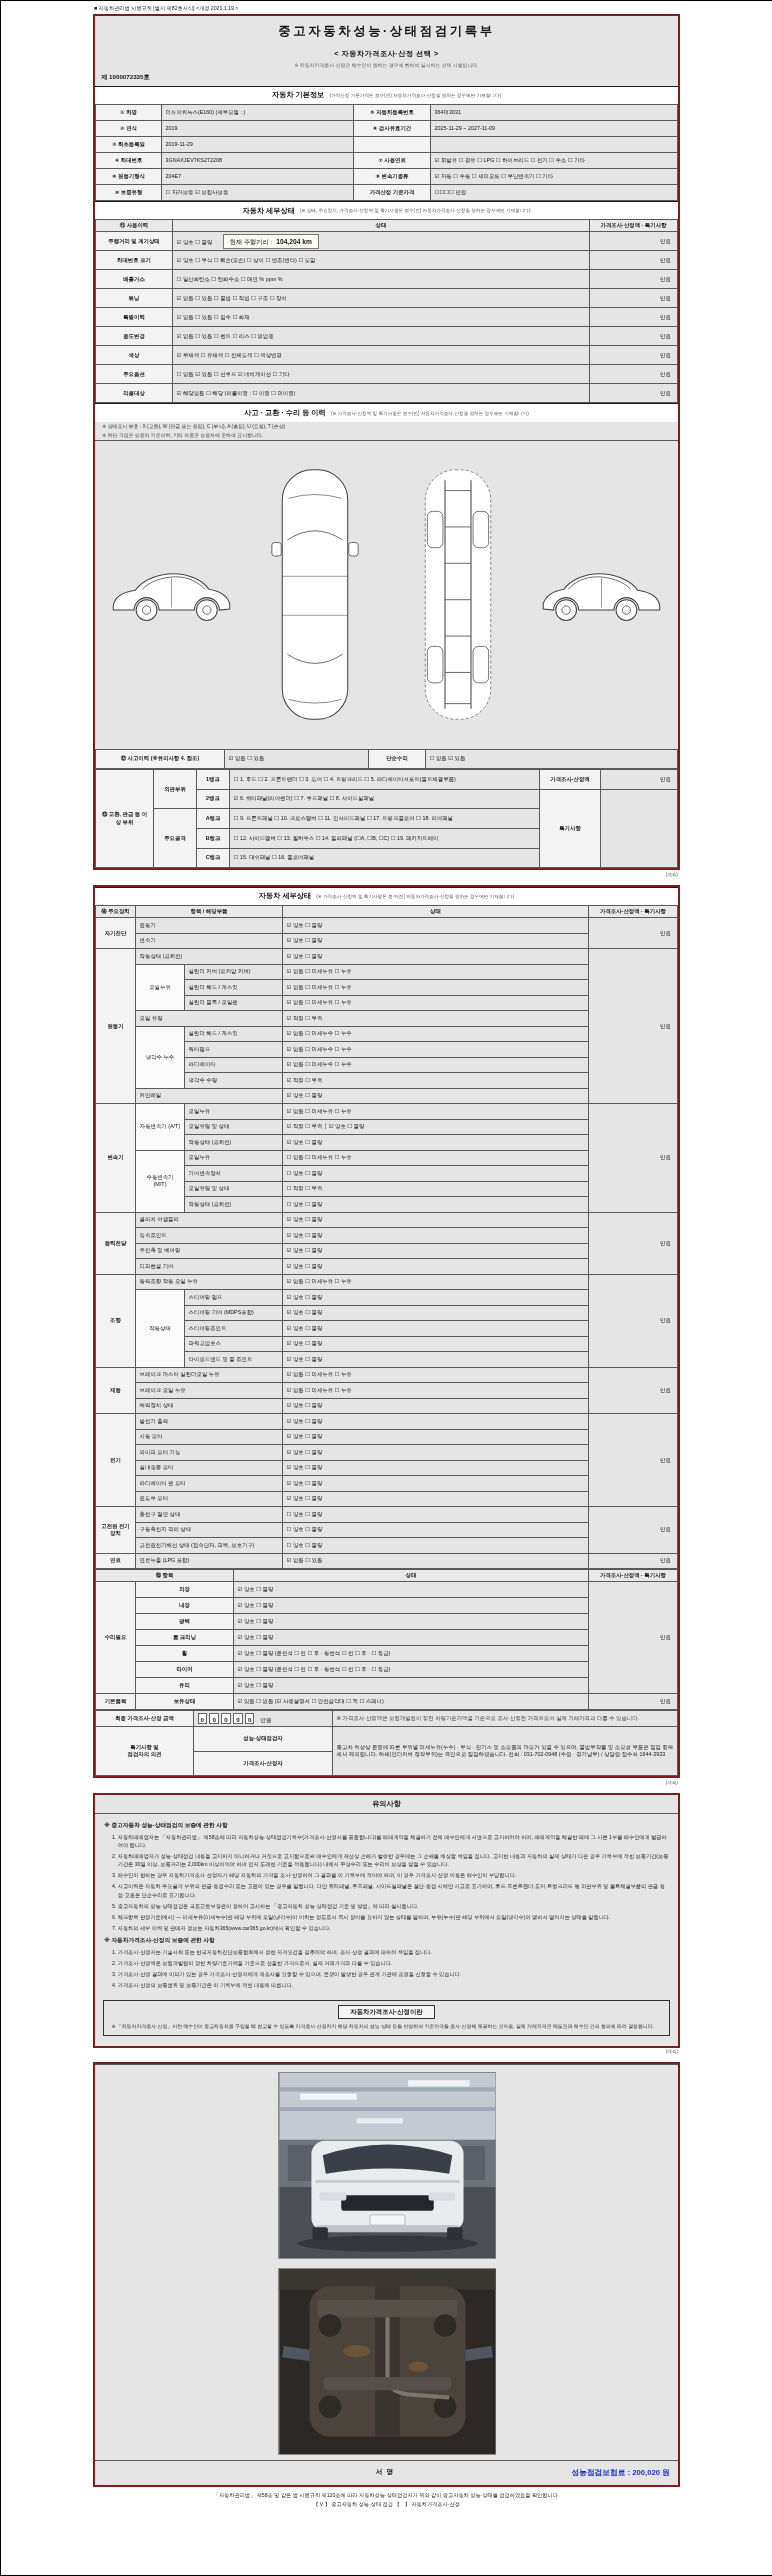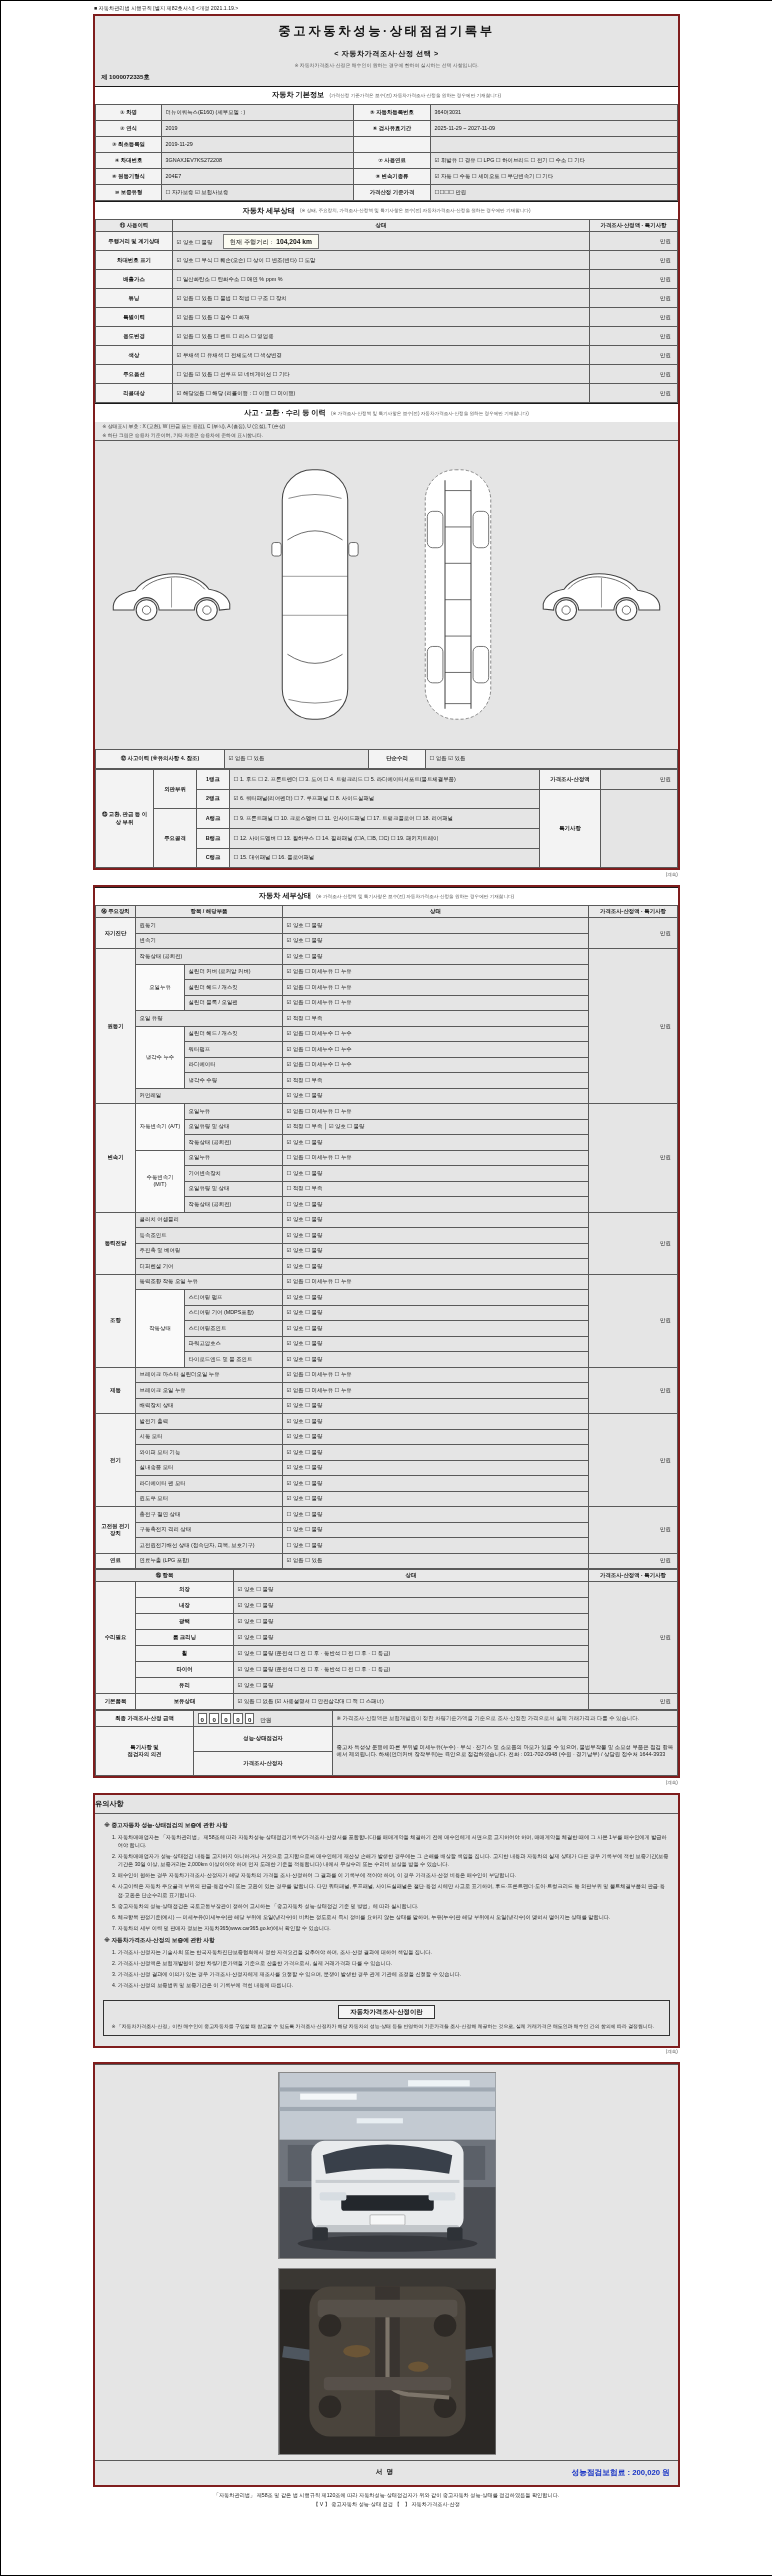--- a/index.html
+++ b/index.html
@@ -48,21 +48,21 @@
   .diagrams{display:flex;justify-content:space-around;align-items:center;padding:5.2px 4.1px;border-top:0.5px solid #5a5a5a;height:309px}
   .panel{display:flex;align-items:center;justify-content:center;height:299px}
 
   .digits .digit{display:inline-block;width:9.3px;height:11.3px;border:0.5px solid #666;margin-right:2.6px;
                  text-align:center;line-height:11.3px;font-size:6.2px;font-weight:bold;background:#fff}
   .digits .unit{margin-left:3.1px;font-size:5.7px}
   .smallnote{font-size:4.6px;color:#444}
   .optext{font-size:5.2px;line-height:1.6;color:#222;vertical-align:top;padding-top:3.1px;height:49px}
 
   .noticebox{padding:0 0 3.1px}
-  .ntitle{font-weight:bold;font-size:7.2px;padding:4.1px 0;border-bottom:0.5px solid #5a5a5a}
+  .ntitle{text-align:center;font-weight:bold;font-size:7.2px;padding:4.1px 0;border-bottom:0.5px solid #5a5a5a}
   #notice-content{padding:5.2px 9.3px 1px}
   .nhead{font-weight:bold;font-size:5.7px;margin:3.1px 0 2.6px}
   ol.nlist{margin:1px 0 5.2px 13.4px;padding:0}
   .nitem{font-size:5.2px;line-height:1.55;margin-bottom:3.1px;color:#222}
   .defbox{border:0.8px solid #333;margin:4.1px 8.2px 6.2px;padding:4.6px 7.2px;text-align:center}
   .deftitle{display:inline-block;border:0.5px solid #333;font-weight:bold;font-size:6.4px;padding:1.5px 11.3px;margin-bottom:3.6px;background:#f5f5f5}
   .deftext{font-size:4.9px;line-height:1.6;text-align:left;color:#222}
 
   .photos{display:flex;flex-direction:column;align-items:center;gap:8.2px;padding:7.2px 0 5.2px;border-top:0.5px solid #5a5a5a}
   .photo{width:218px;height:187px;border:0.5px solid #888;background:#777}

